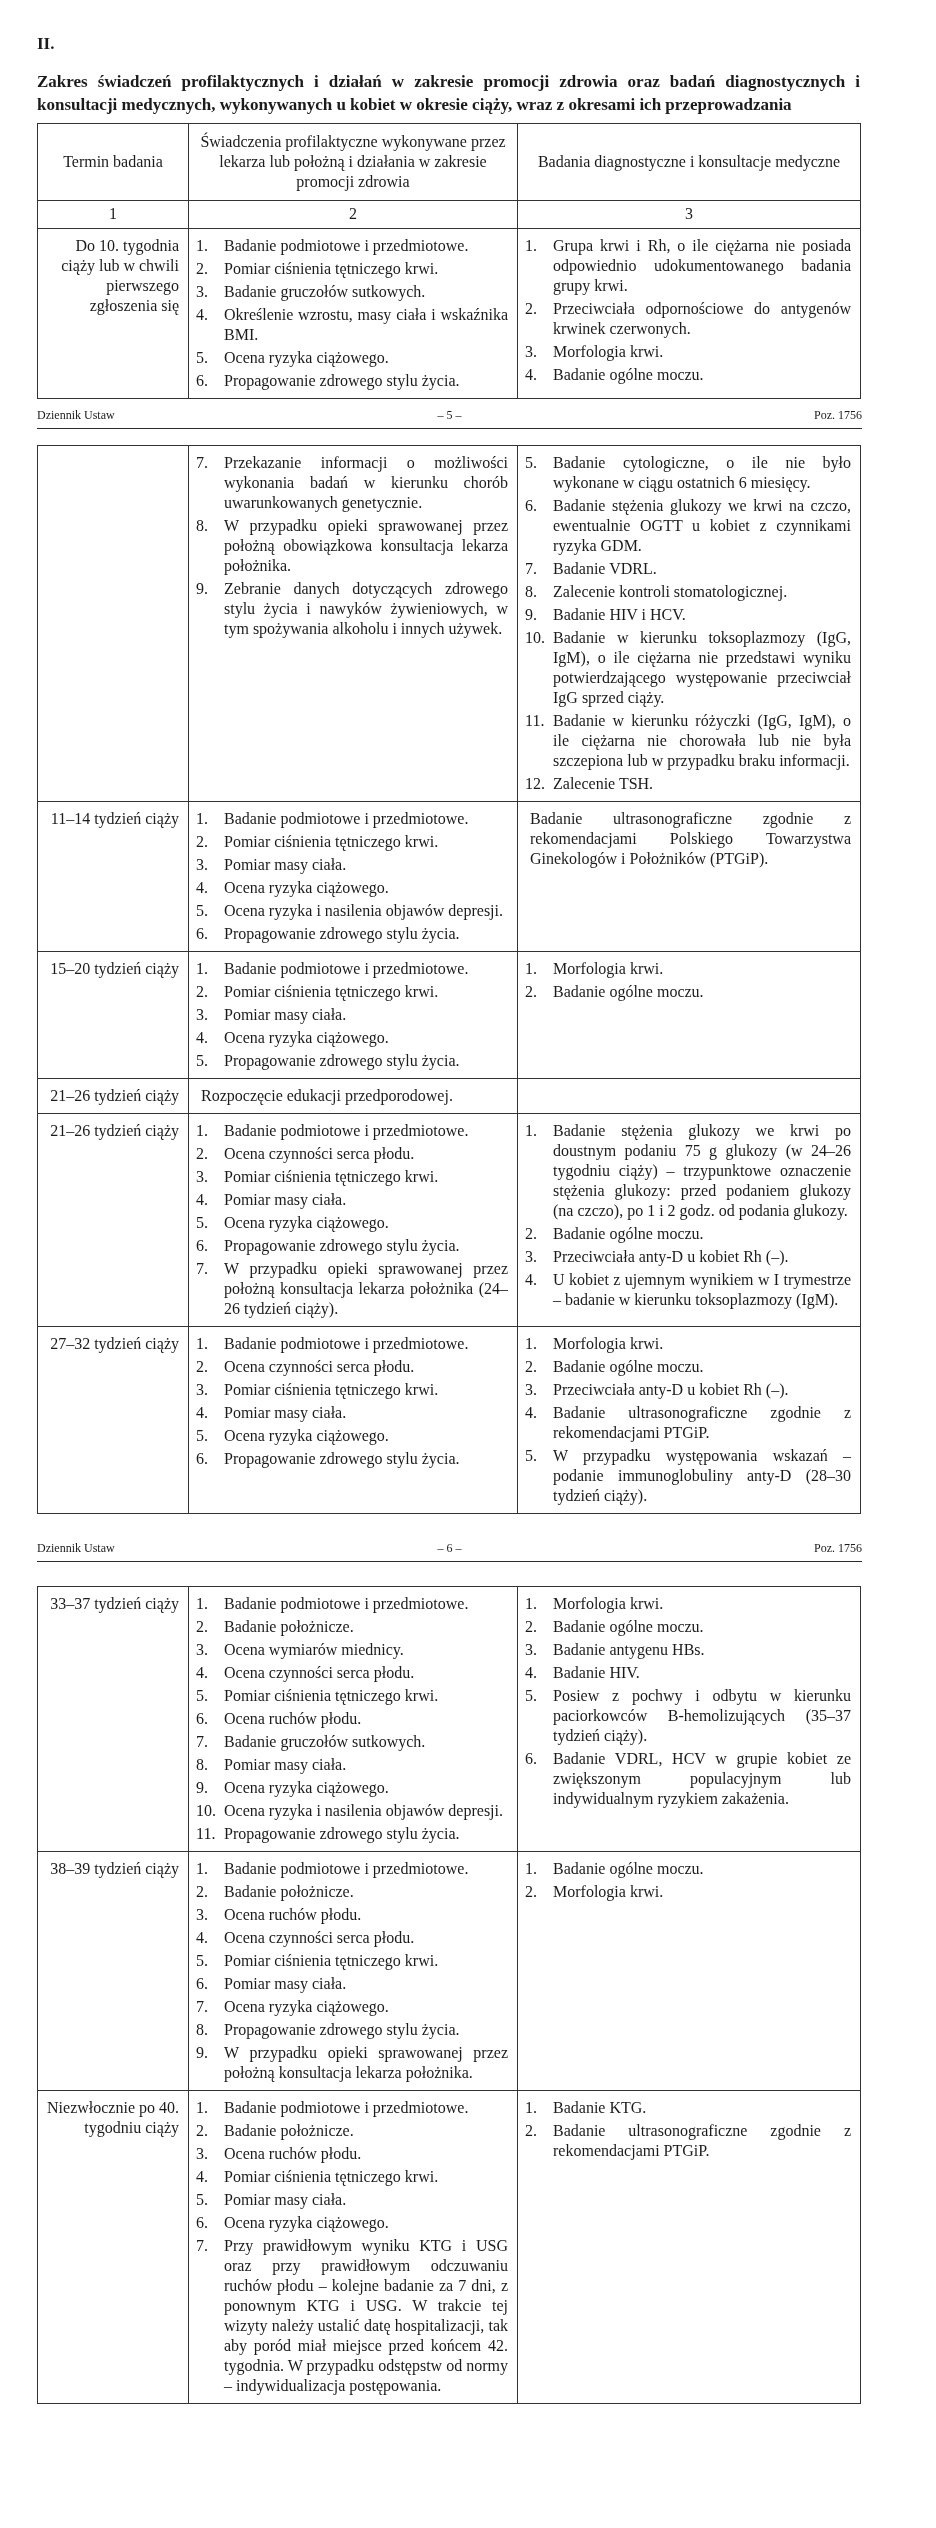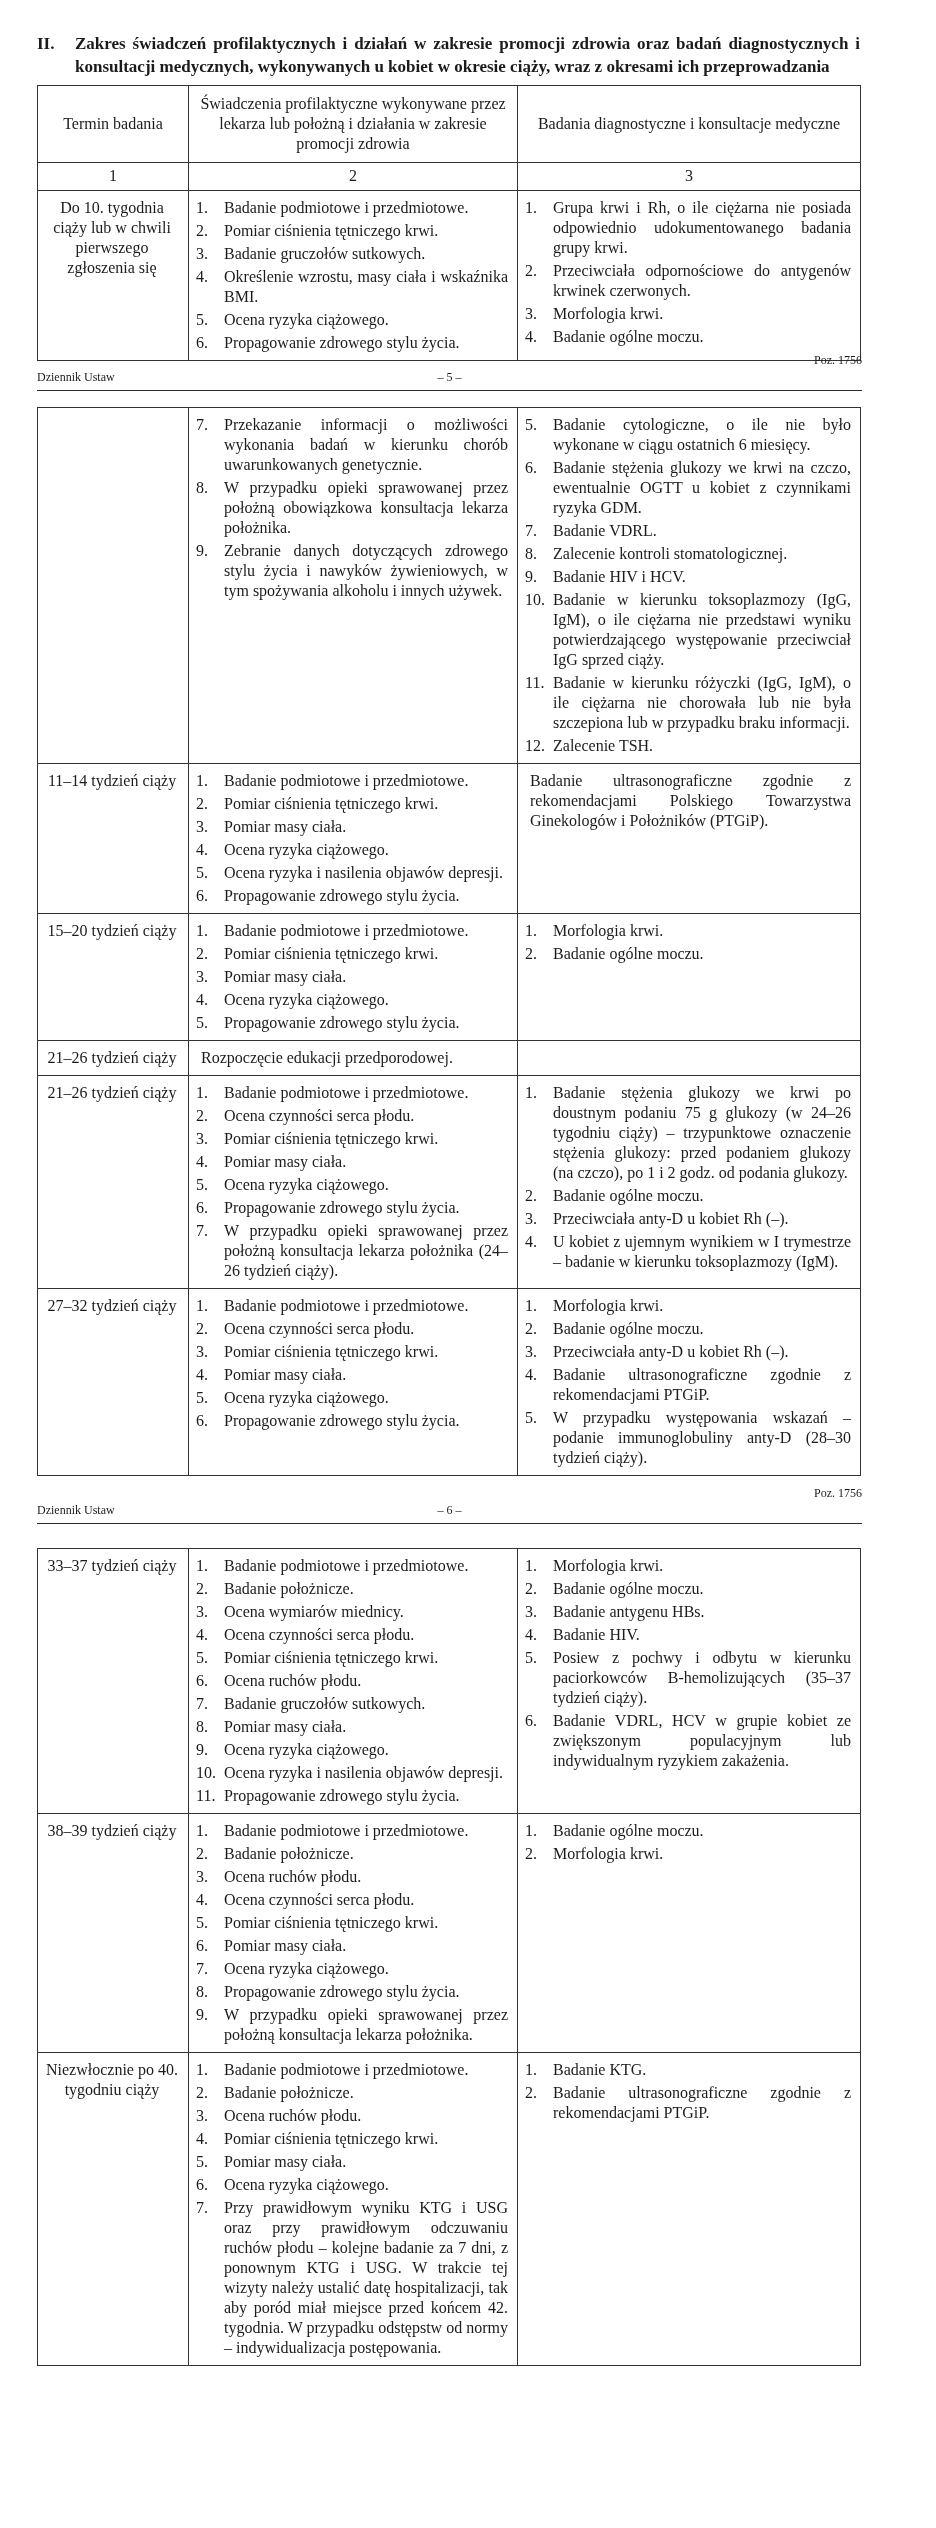--- a/index.html
+++ b/index.html
@@ -20,20 +20,21 @@
   .content {
     width: 823px;
   }
   
   .heading {
     display: flex;
     font-weight: bold;
     font-size: 17px;
     line-height: 23px;
     margin-bottom: 7px;
+    flex-direction: column;
   }
   .heading .hnum {
     flex: 0 0 38px;
   }
   .heading .htext {
     flex: 1;
     text-align: justify;
   }
   
   table.grid {
@@ -76,21 +77,21 @@
   }
   .item .txt {
     flex: 1;
     text-align: justify;
   }
   .celltext {
     text-align: justify;
     padding-left: 5px;
   }
   .termtext {
-    text-align: center;
+    text-align: right;
     padding-left: 0;
   }
   
   .footer {
     position: relative;
     width: 825px;
     border-bottom: 1.5px solid #2c2c2c;
     font-size: 12px;
     line-height: 20px;
     padding: 6px 0 3px 0;
@@ -102,21 +103,21 @@
   }
   .footer .f-center {
     position: absolute;
     left: 0; right: 0;
     bottom: 3px;
     text-align: center;
   }
   .footer .f-right {
     position: absolute;
     right: 0;
-    bottom: 20px;
+    bottom: 3px;
   }
 </style>
 </head>
 <body>
 
 <div class="page">
   <div class="content">
 
     <div class="heading">
       <span class="hnum">II.</span>

